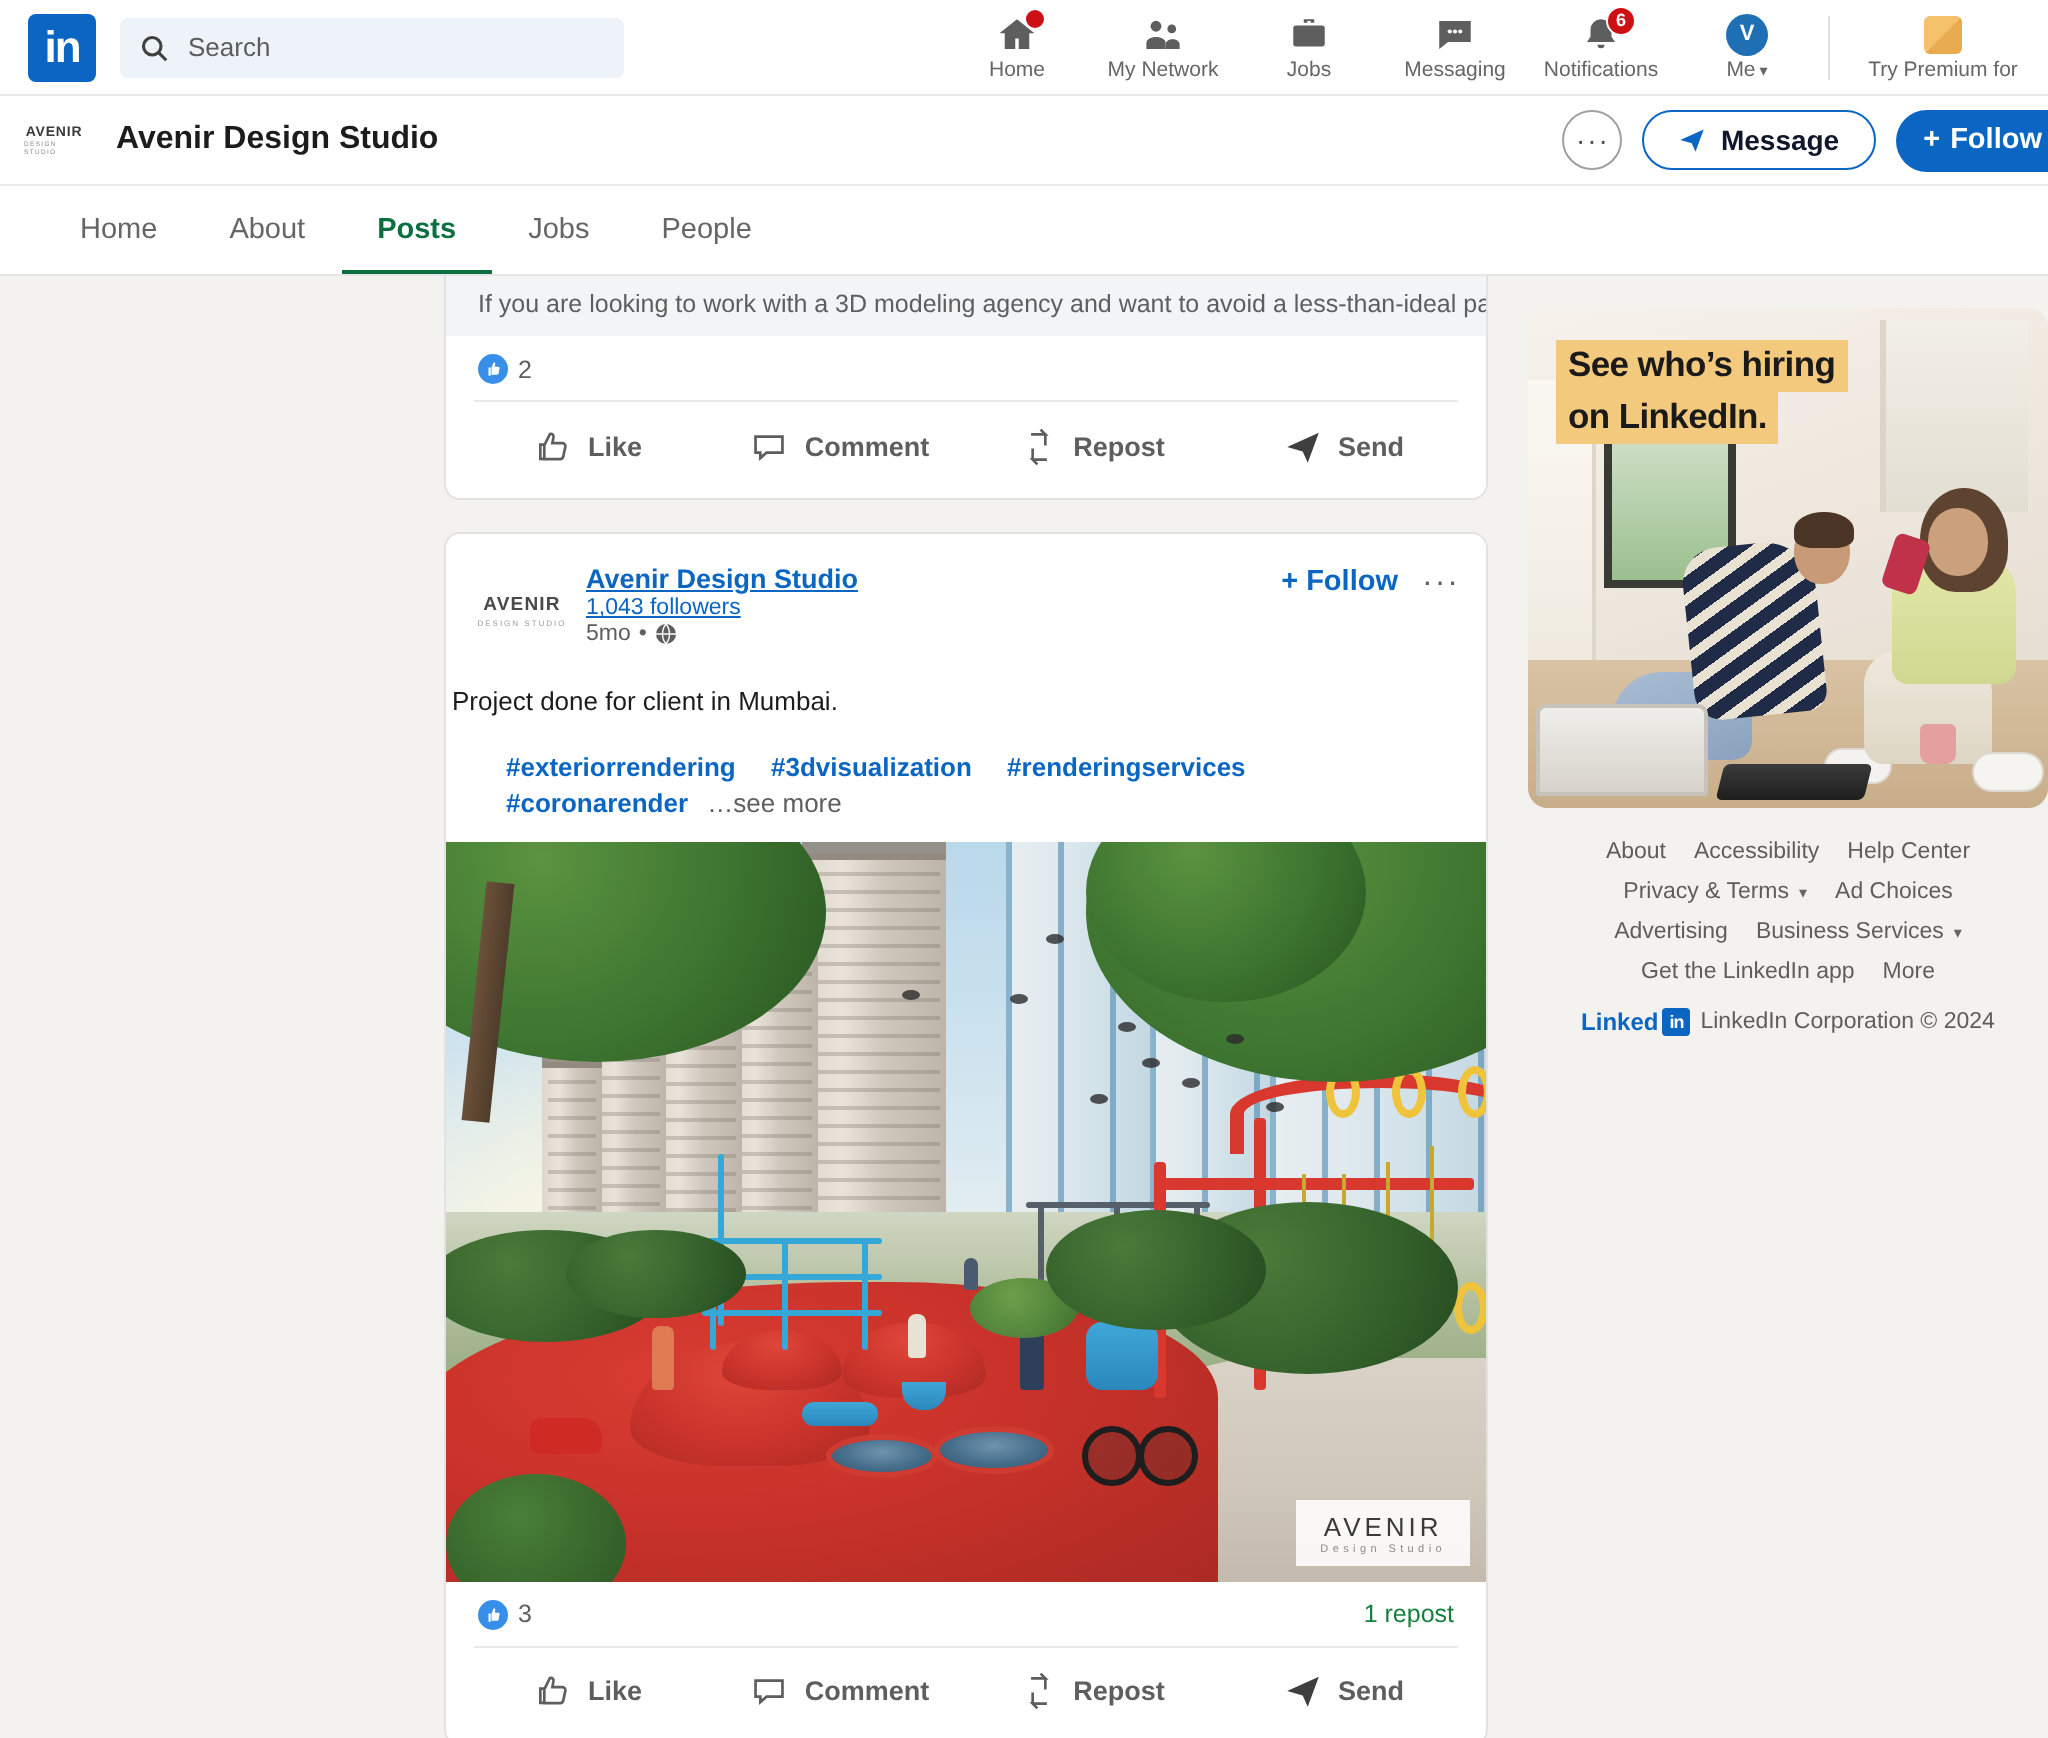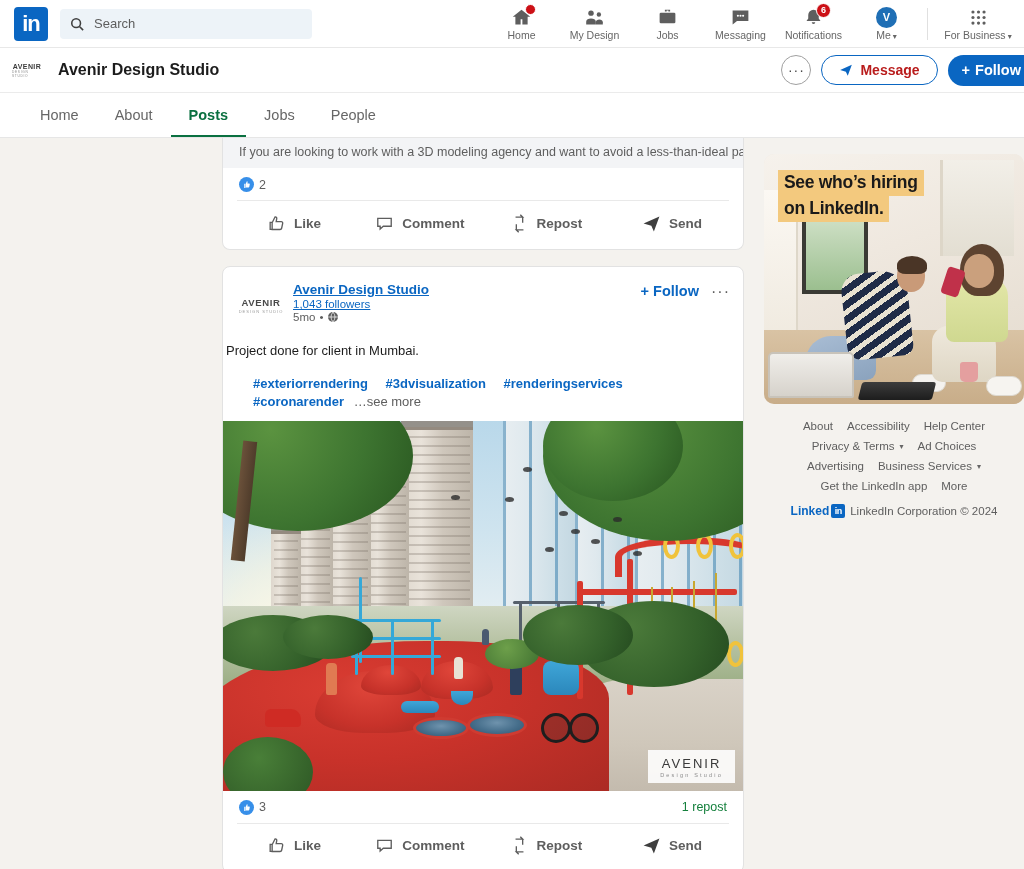--- a/index.html
+++ b/index.html
@@ -81,21 +81,21 @@
   .co-name { margin-left: 16px; font-size: 16px; font-weight: bold; color: #1c1c1c; }
   .co-actions { margin-left: auto; display: flex; align-items: center; gap: 10px; padding-right: 0; }
   .btn-more {
     width: 30px; height: 30px; border-radius: 50%;
     border: 1px solid #a0a0a0; background: #fff; color: #4a4a4a;
     display:flex; align-items:center; justify-content:center; font-size: 14px;
     letter-spacing: 1px; cursor: pointer;
   }
   .btn-message {
     height: 30px; padding: 0 17px; border-radius: 16px;
-    border: 1.5px solid #0a66c2; background: #fff; color: #b91c1c;
+    border: 1.5px solid #0a66c2; background: #fff; color: #0f172a;
     font-size: 14px; font-weight: bold; display: flex; align-items: center; gap: 7px;
     cursor: pointer;
   }
   .btn-follow-top {
     height: 31px; padding: 0 18px 0 14px; border-radius: 16px; border: none;
     background: #0a66c2; color: #fff; font-size: 14.5px; font-weight: bold;
     display: flex; align-items: center; gap: 5px; cursor: pointer;
     margin-right: -15px;
   }
 
@@ -426,21 +426,21 @@
 
     <div class="navitem">
       <span class="glyph">
         <svg width="21" height="21" viewBox="0 0 24 24" fill="#5e5e5e">
           <circle cx="8" cy="7" r="3.1"></circle>
             <path d="M2.5 20v-3.2c0-2.3 2.5-3.6 5.5-3.6s5.5 1.3 5.5 3.6V20z"></path>
           <circle cx="17" cy="8.5" r="2.5"></circle>
             <path d="M13.5 20v-2.6c0-1.9 1.9-3 4-3s4 1.1 4 3V20z"></path>
         </svg>
       </span>
-      <span class="nlabel">My Design</span>
+      <span class="nlabel">My Network</span>
     </div>
 
     <div class="navitem">
       <span class="glyph">
         <svg width="21" height="21" viewBox="0 0 24 24" fill="#5e5e5e">
           <path d="M9 3h6v2h-2V4h-2v1H9z"></path>
             <rect x="3" y="6.5" width="18" height="12" rx="1.5"></rect>
         </svg>
       </span>
       <span class="nlabel">Jobs</span>
@@ -473,39 +473,27 @@
       <span class="glyph">
         <span class="avatar-me">V</span>
       </span>
       <span class="nlabel">
         <span>Me</span><span class="caret">▾</span>
       </span>
     </div>
 
     <div class="navdivider"></div>
 
-    <div class="navitem wide">
+
+    <div class="navitem premium">
       <span class="glyph">
-        <svg width="19" height="19" viewBox="0 0 24 24" fill="#5e5e5e">
-          <circle cx="5" cy="5" r="2"></circle>
-            <circle cx="12" cy="5" r="2"></circle>
-            <circle cx="19" cy="5" r="2"></circle>
-          <circle cx="5" cy="12" r="2"></circle>
-            <circle cx="12" cy="12" r="2"></circle>
-            <circle cx="19" cy="12" r="2"></circle>
-          <circle cx="5" cy="19" r="2"></circle>
-            <circle cx="12" cy="19" r="2"></circle>
-            <circle cx="19" cy="19" r="2"></circle>
-        </svg>
-      </span>
-      <span class="nlabel">
-        <span>For Business</span><span class="caret">▾</span>
-      </span>
-    </div>
-
+          <span class="premium-sq"></span>
+        </span>
+      <span class="nlabel">Try Premium for</span>
+    </div>
 
   </div>
 </div>
 
 <div class="companybar">
   <div class="co-logo">
     <span class="l1">AVENIR</span>
     <span class="l2">DESIGN STUDIO</span>
   </div>
   <div class="co-name">Avenir Design Studio</div>

